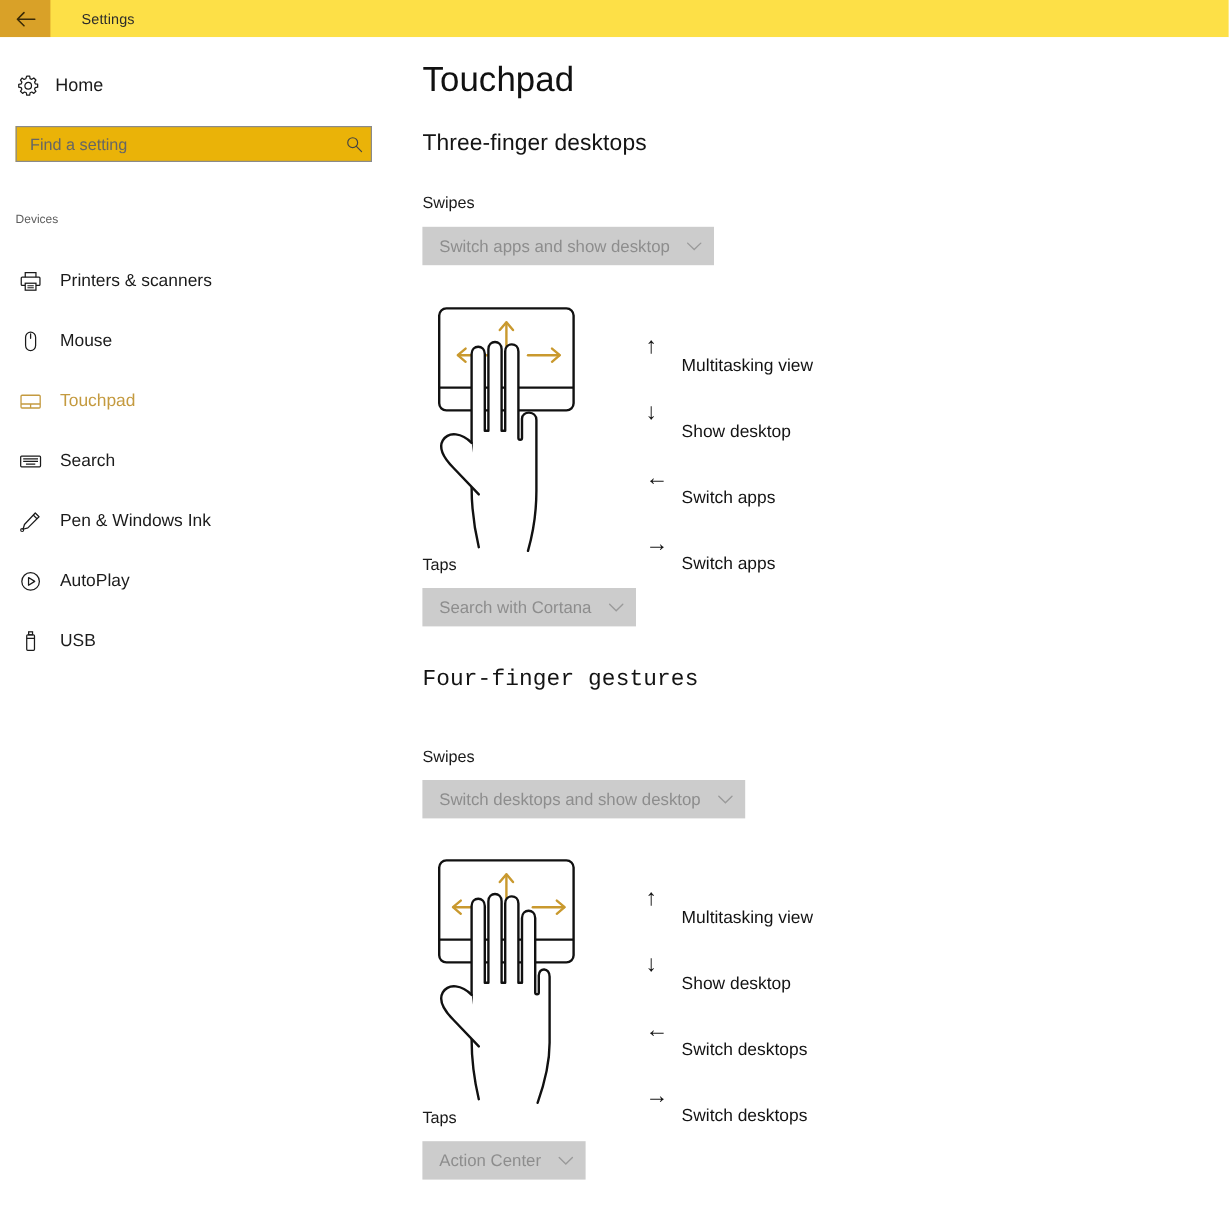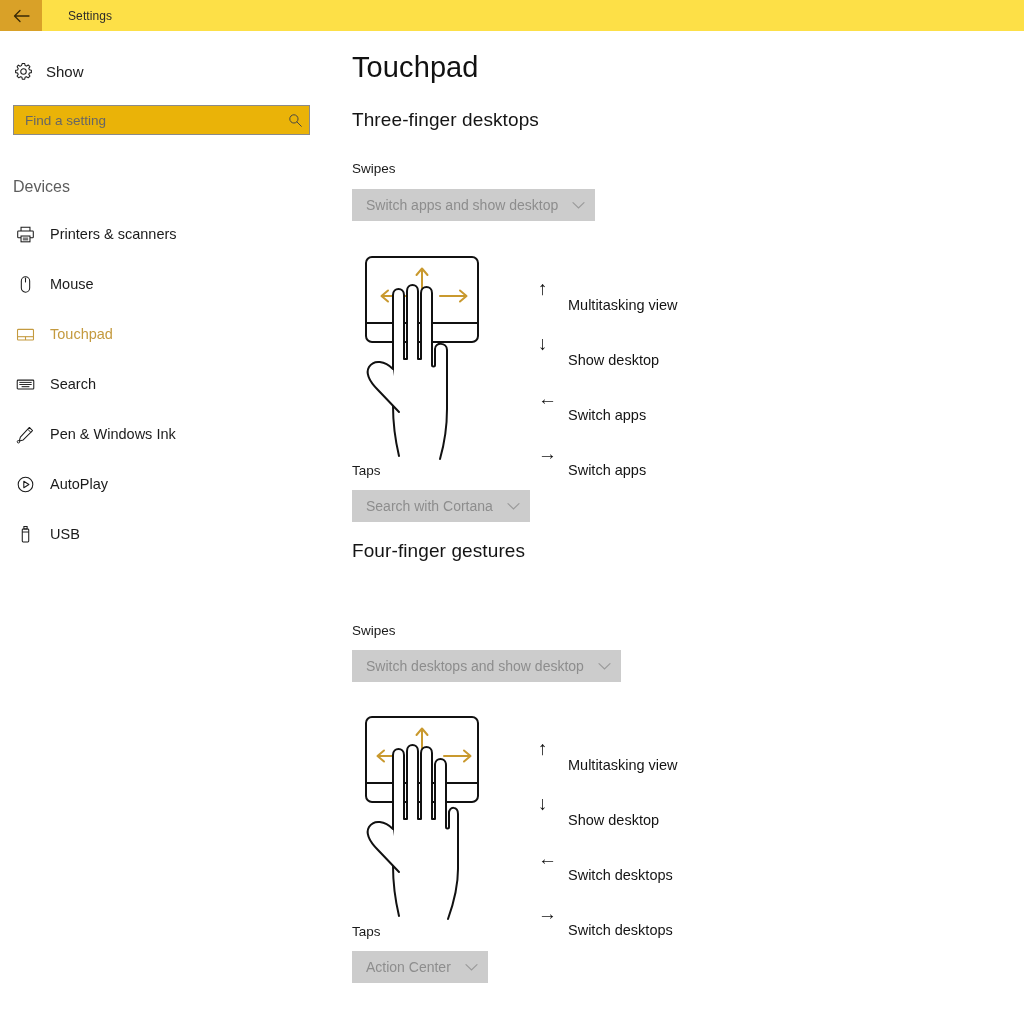--- a/index.html
+++ b/index.html
@@ -93,21 +93,21 @@
     font-size: 13.5px;
     color: #5f5f5f;
     padding: 0 6px 0 11px;
   }
   .search-input::placeholder { color: #666666; opacity: 1; }
   .search-ico { width: 28px; display: flex; justify-content: center; align-items: center; }
 
   .section-label {
     position: absolute;
     top: 147px; left: 13px;
-    font-size: 16px;
+    font-size: 10px;
     color: #5d5d5d;
   }
 
   .navlist {
     position: absolute;
     top: 178px; left: 0;
     width: 330px;
     list-style: none;
   }
   .nav-item {
@@ -176,21 +176,21 @@
   .combo .chev { margin-left: 14px; display: flex; align-items: center; }
 
   
   .sec3 { position: absolute; top: 78px; left: 22px; }
   .sec3-swipes-label { position: absolute; top: 130px; left: 22px; }
   .sec3-swipes-combo { position: absolute; top: 158px; left: 22px; }
   .sec3-figure { position: absolute; top: 218px; left: 22px; }
   .sec3-taps-label { position: absolute; top: 432px; left: 22px; }
   .sec3-taps-combo { position: absolute; top: 459px; left: 22px; }
 
-  .sec4 { position: absolute; top: 509px; left: 22px; }
+  .sec4 { position: absolute; top: 524px; left: 22px; font-family: Liberation Mono, monospace; }
   .sec4-swipes-label { position: absolute; top: 592px; left: 22px; }
   .sec4-swipes-combo { position: absolute; top: 619px; left: 22px; }
   .sec4-figure { position: absolute; top: 678px; left: 22px; }
   .sec4-taps-label { position: absolute; top: 893px; left: 22px; }
   .sec4-taps-combo { position: absolute; top: 920px; left: 22px; }
 
   
   .gesture-figure { display: flex; align-items: flex-start; }
   .gesture-art { width: 150px; flex: 0 0 150px; }
   .legend { margin-left: 36px; padding-top: 12px; }
@@ -233,21 +233,21 @@
 
   <div class="sidebar">
 
     <div class="home-row">
       <span class="ico">
         <svg width="19" height="19" viewBox="0 0 20 20">
           <path d="M10 7.1a2.9 2.9 0 1 0 0 5.8 2.9 2.9 0 0 0 0-5.8z" fill="none" stroke="#1b1b1b" stroke-width="1.1"></path>
           <path d="M8.7 1.6h2.6l.35 2.1 1.5.62 1.78-1.2 1.84 1.84-1.2 1.78.62 1.5 2.1.35v2.6l-2.1.35-.62 1.5 1.2 1.78-1.84 1.84-1.78-1.2-1.5.62-.35 2.1H8.7l-.35-2.1-1.5-.62-1.78 1.2-1.84-1.84 1.2-1.78-.62-1.5-2.1-.35V8.7l2.1-.35.62-1.5-1.2-1.78L4.57 3.23l1.78 1.2 1.5-.62z" fill="none" stroke="#1b1b1b" stroke-width="1.1" stroke-linejoin="round"></path>
         </svg>
       </span>
-      <span class="home-label">Show</span>
+      <span class="home-label">Home</span>
     </div>
 
     <div class="search-box">
       <input class="search-input" type="text" placeholder="Find a setting" style="">
       <span class="search-ico">
         <svg width="15" height="15" viewBox="0 0 16 16">
           <circle cx="6.3" cy="6.3" r="4.4" fill="none" stroke="#444" stroke-width="1.05"></circle>
           <path d="M9.6 9.6 L14.2 14.2" stroke="#444" stroke-width="1.05" stroke-linecap="round"></path>
         </svg>
       </span>

